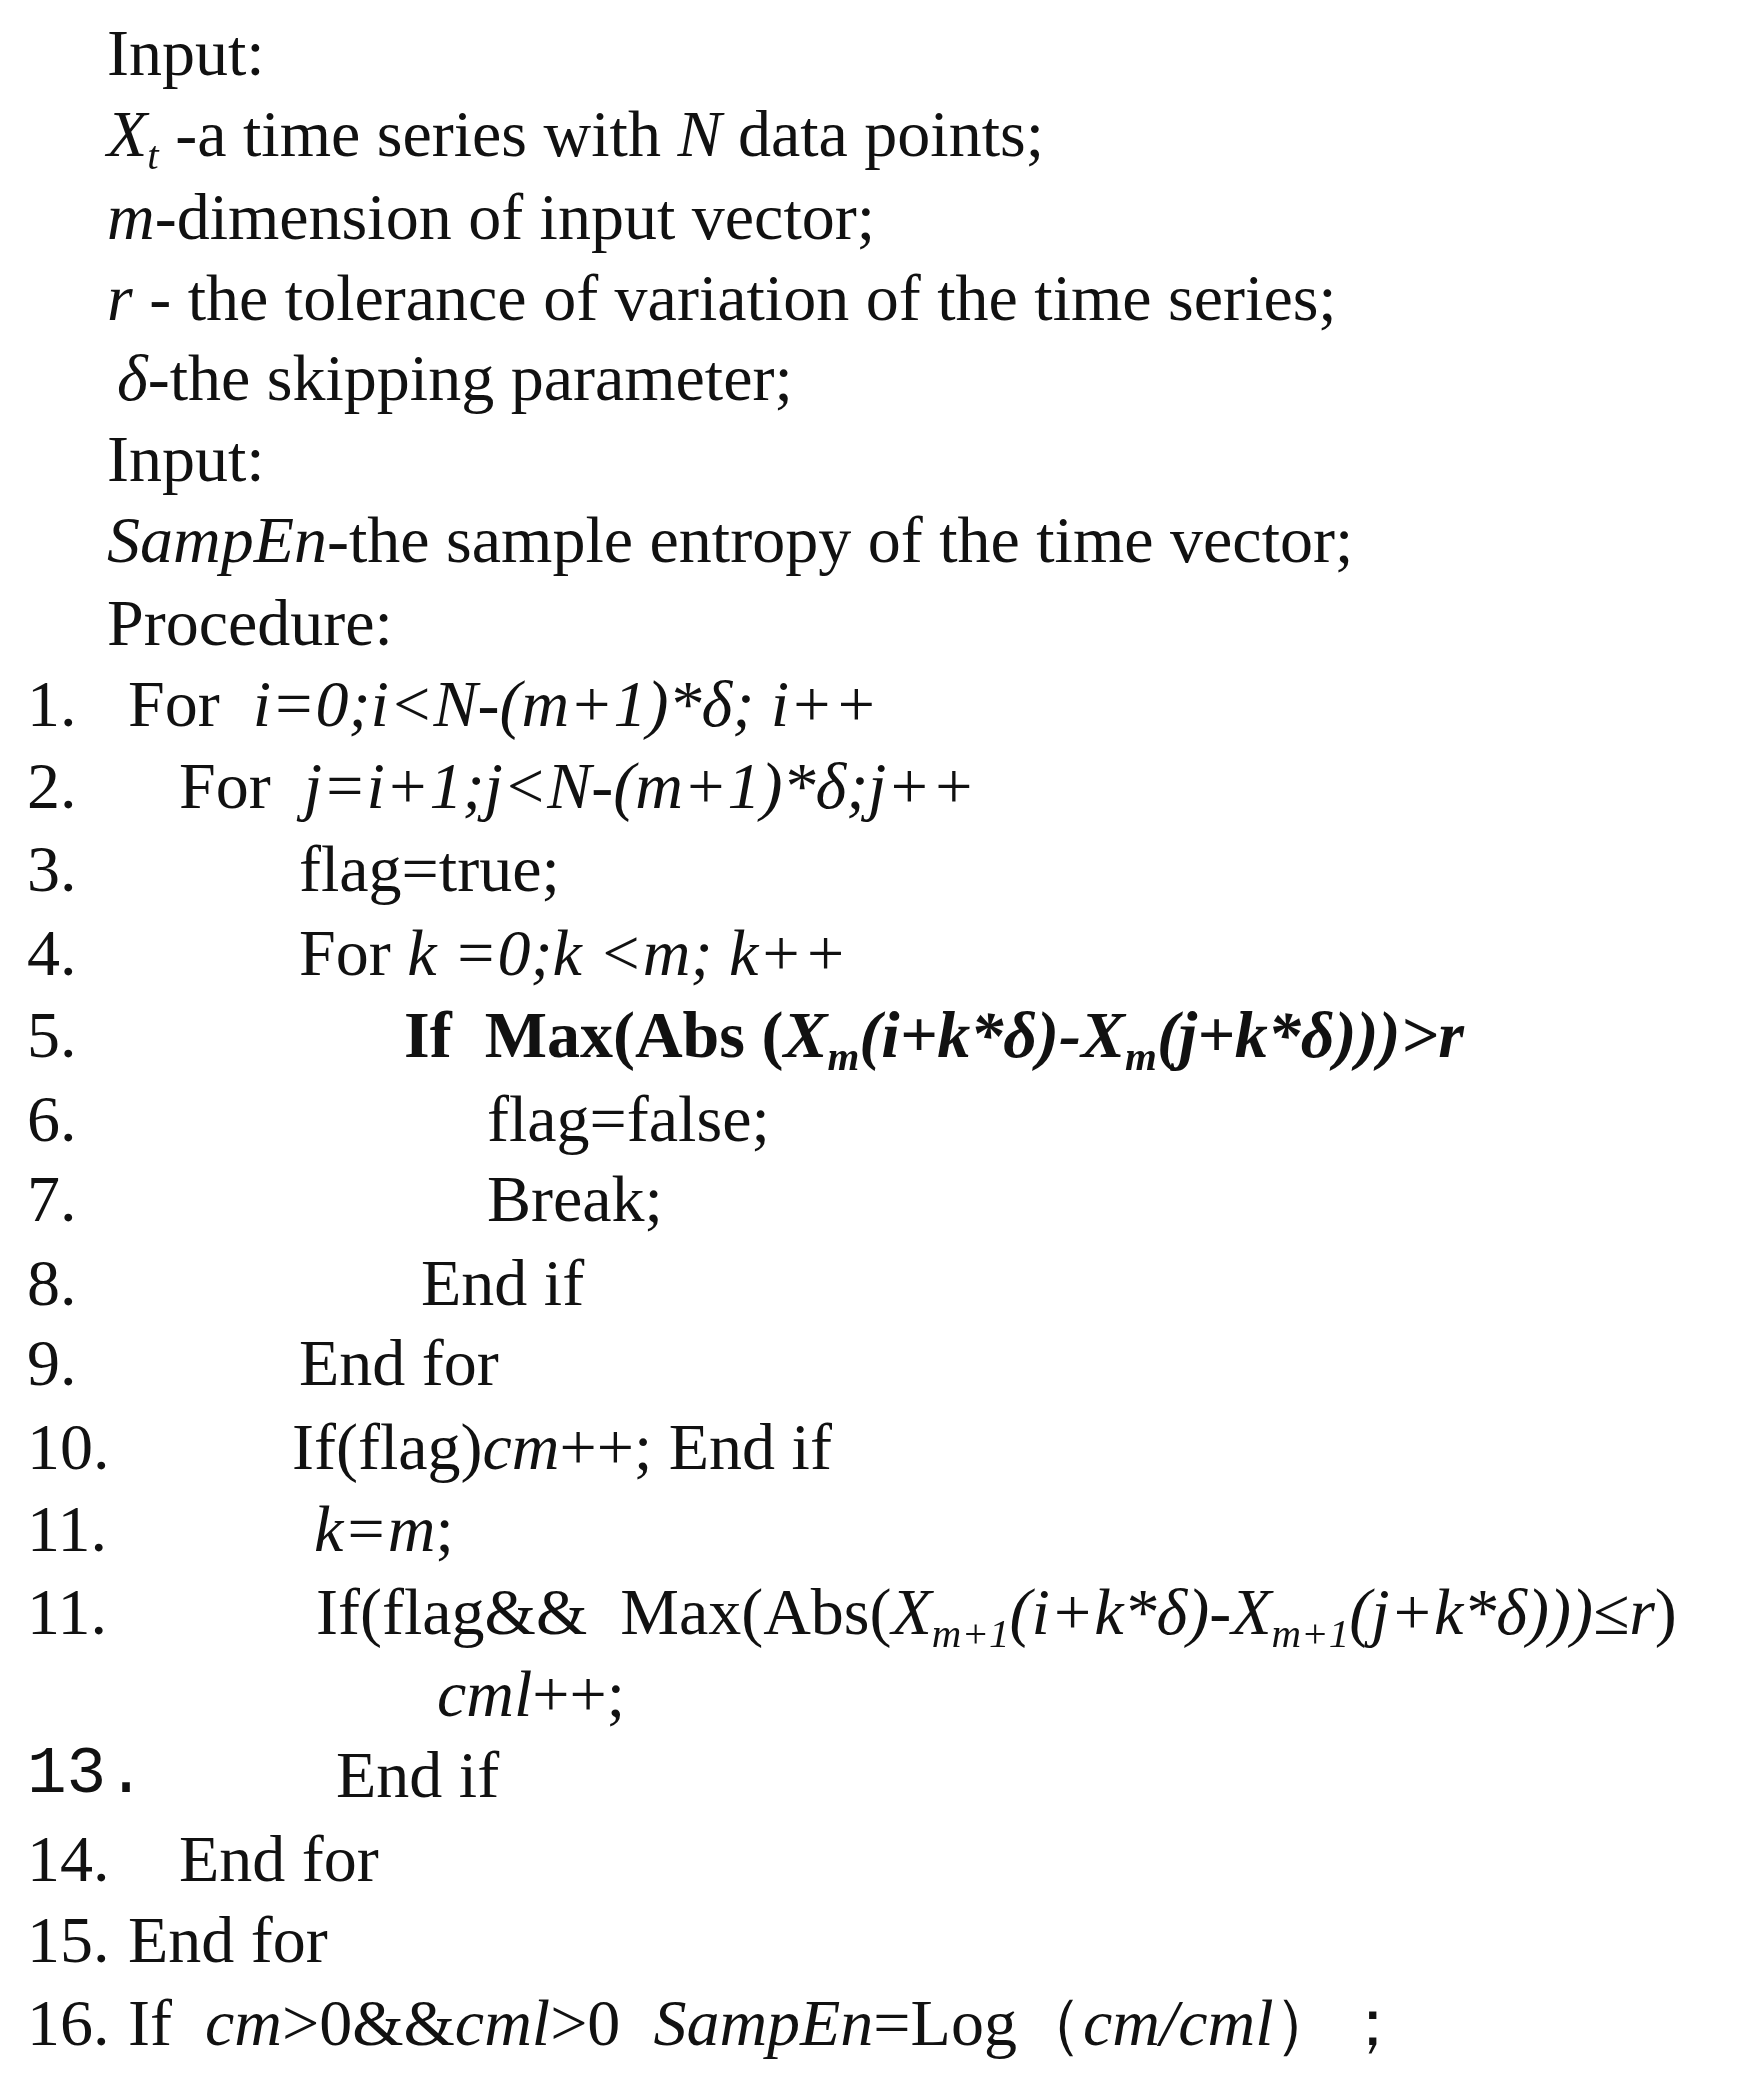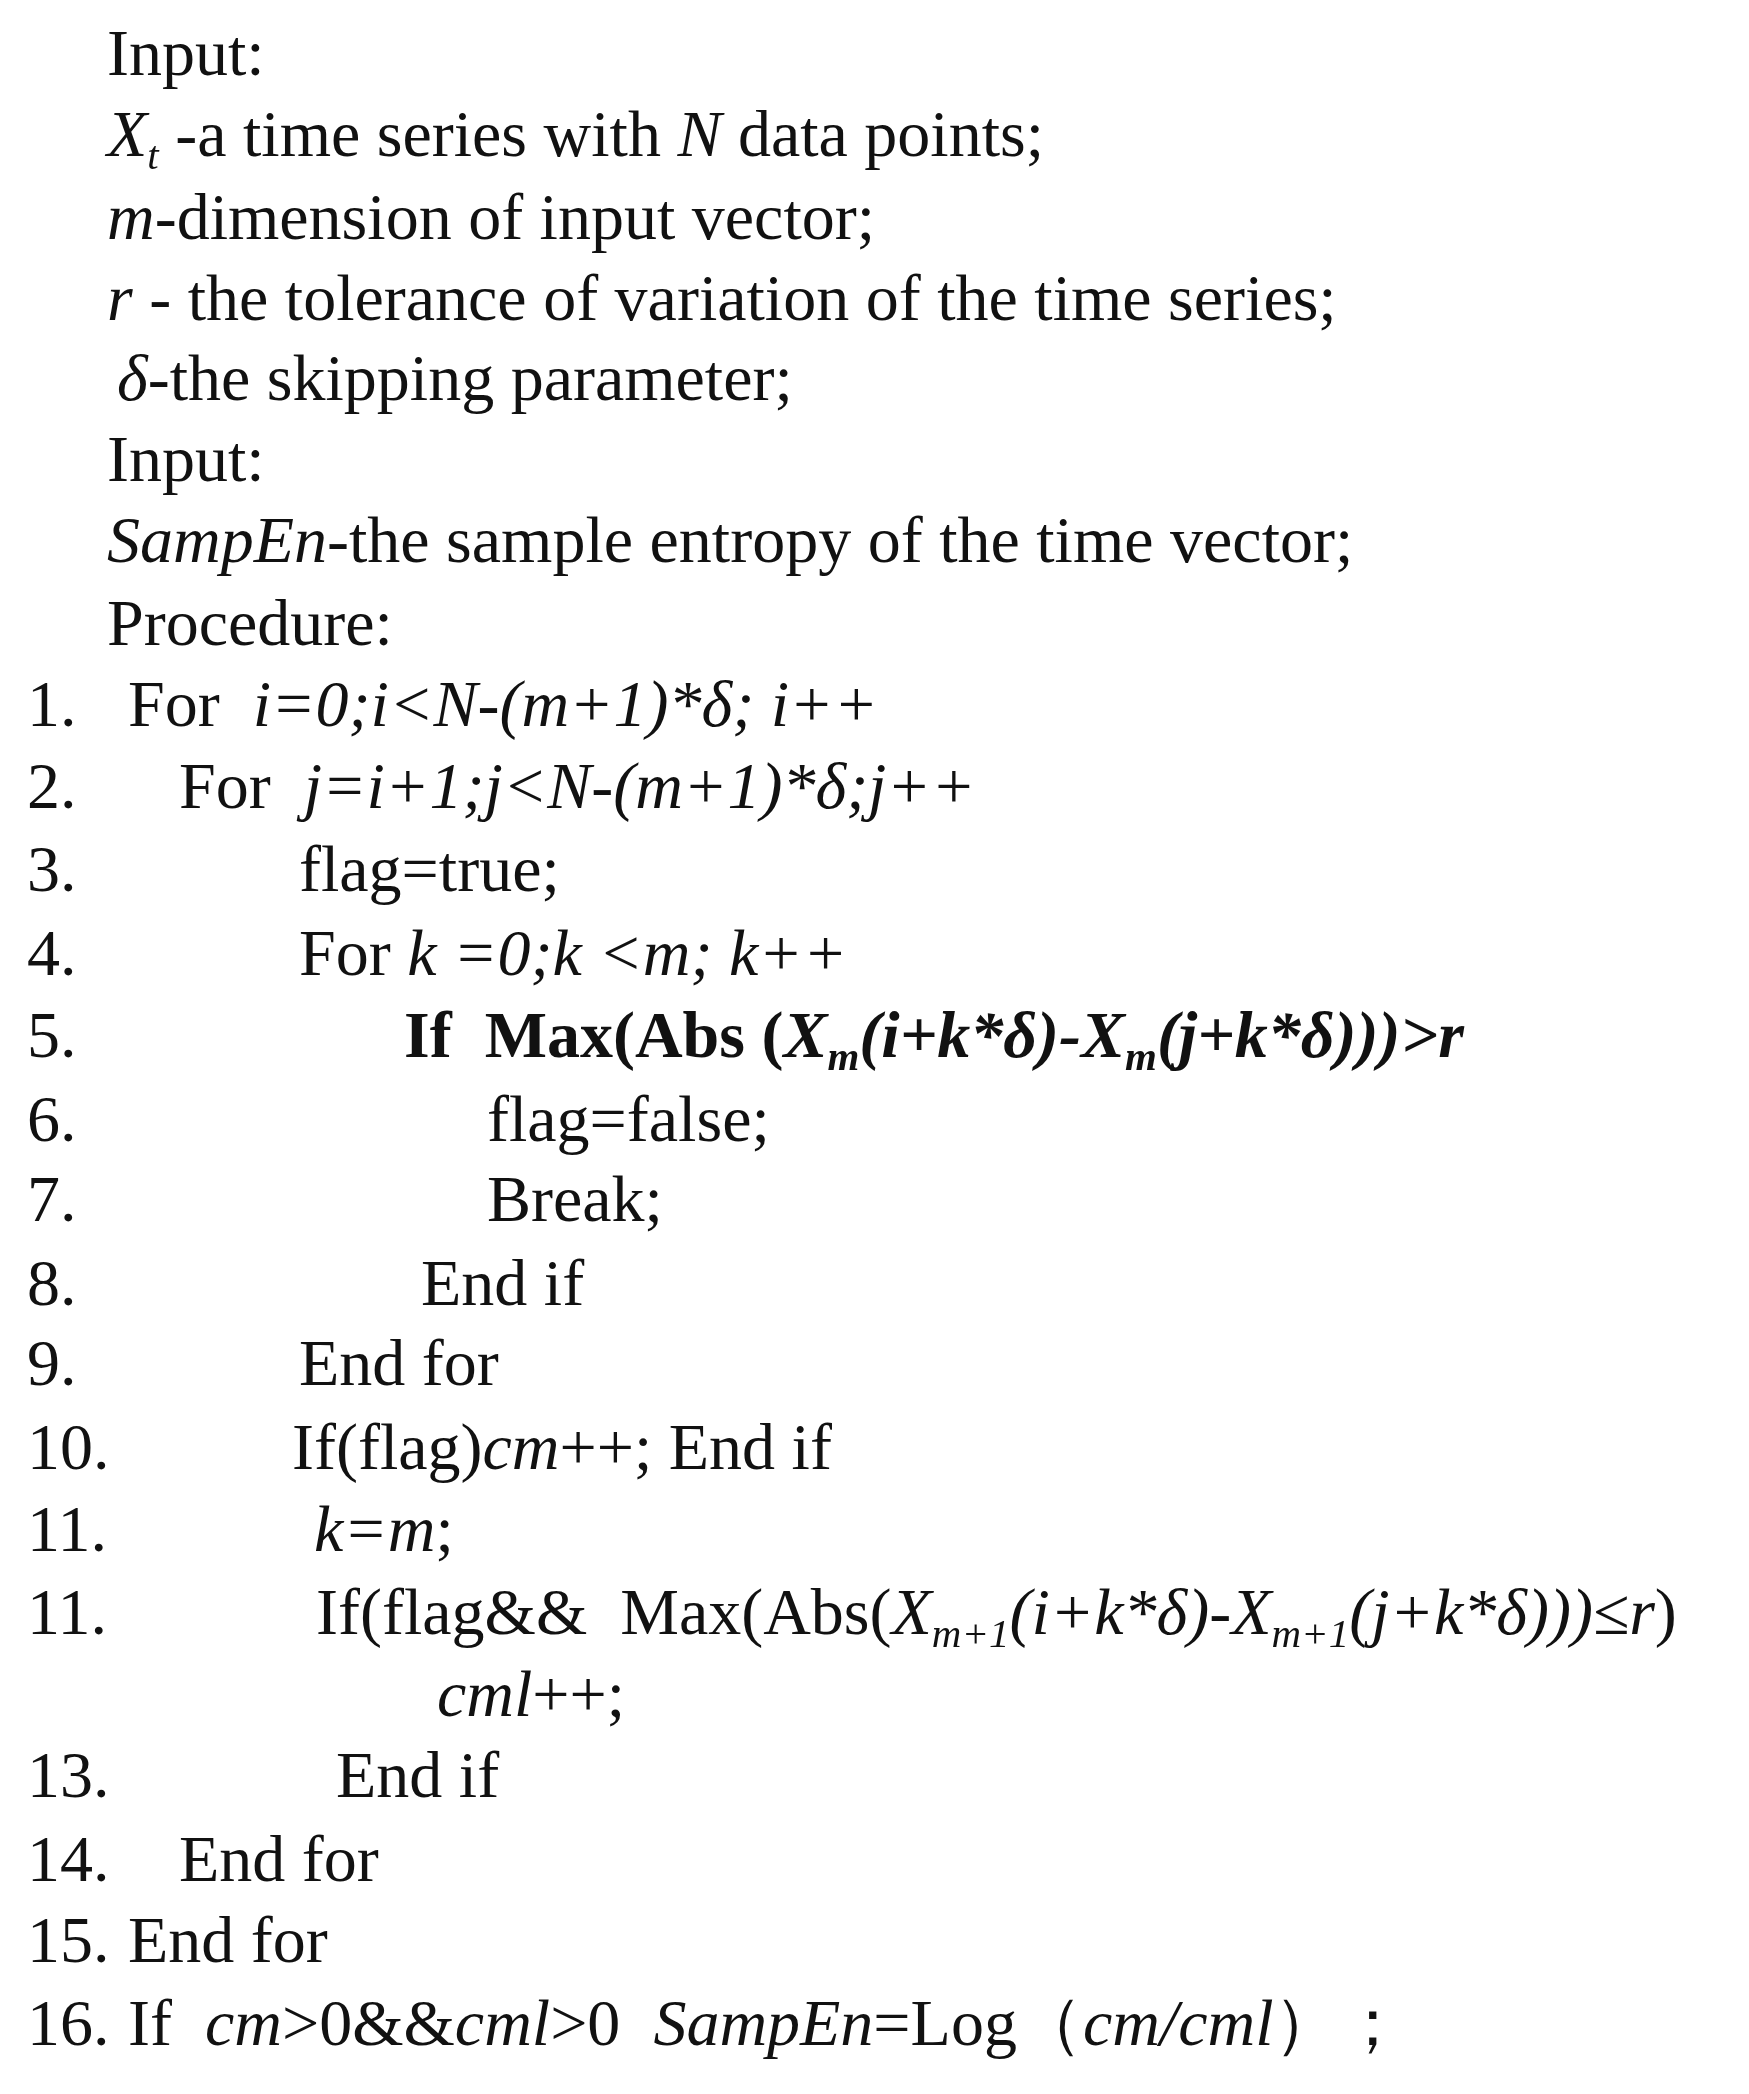--- a/index.html
+++ b/index.html
@@ -60,21 +60,21 @@
 <div class="ln" style="left:292px; top:1414px;"><span>If(flag)</span><span class="i">cm</span><span>++; End if</span></div>
 
 <div class="num" style="top:1496px;">11.</div>
 <div class="ln" style="left:314px; top:1496px;"><span class="i">k=m</span><span>;</span></div>
 
 <div class="num" style="top:1579px;">11.</div>
 <div class="ln" style="left:316px; top:1579px;"><span>If(flag&amp;&amp;  Max(Abs(</span><span class="i">X</span><span class="sub">m+1</span><span class="i">(i+k*δ)-</span><span class="i">X</span><span class="sub">m+1</span><span class="i">(j+k*δ)))≤</span><span class="i">r</span><span>)</span></div>
 
 <div class="ln" style="left:437px; top:1661px;"><span class="i">cml</span><span>++;</span></div>
 
-<div class="num" style="top:1742px;">13.</div>
+<div class="num" style="top:1742px;font-family:Liberation Mono, monospace;">13.</div>
 <div class="ln" style="left:336px; top:1742px;"><span>End if</span></div>
 
 <div class="num" style="top:1826px;">14.</div>
 <div class="ln" style="left:179px; top:1826px;"><span>End for</span></div>
 
 <div class="num" style="top:1907px;">15.</div>
 <div class="ln" style="left:128px; top:1907px;"><span>End for</span></div>
 
 <div class="num" style="top:1990px;">16.</div>
 <div class="ln" style="left:128px; top:1990px;"><span>If  </span><span class="i">cm</span><span>&gt;0&amp;&amp;</span><span class="i">cml</span><span>&gt;0  </span><span class="i">SampEn</span><span>=Log（</span><span class="i">cm/cml</span><span>）；</span></div>

